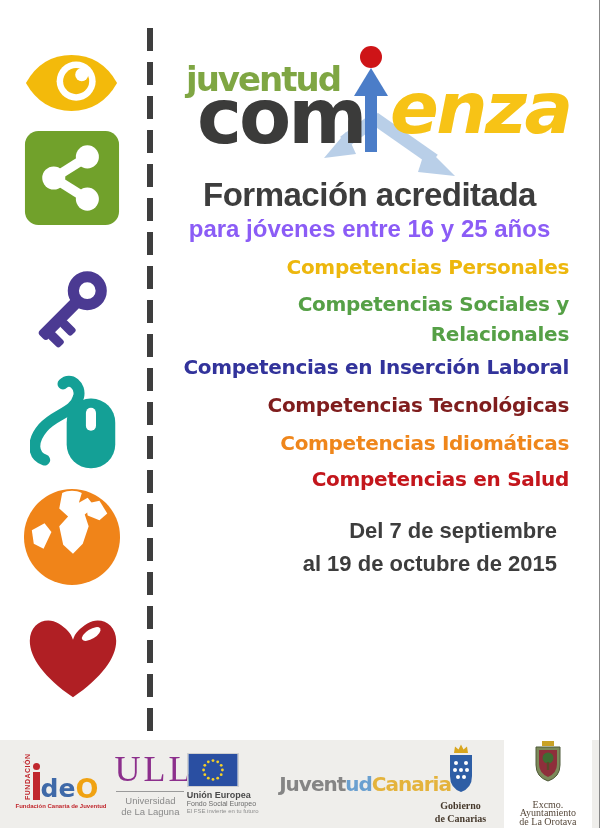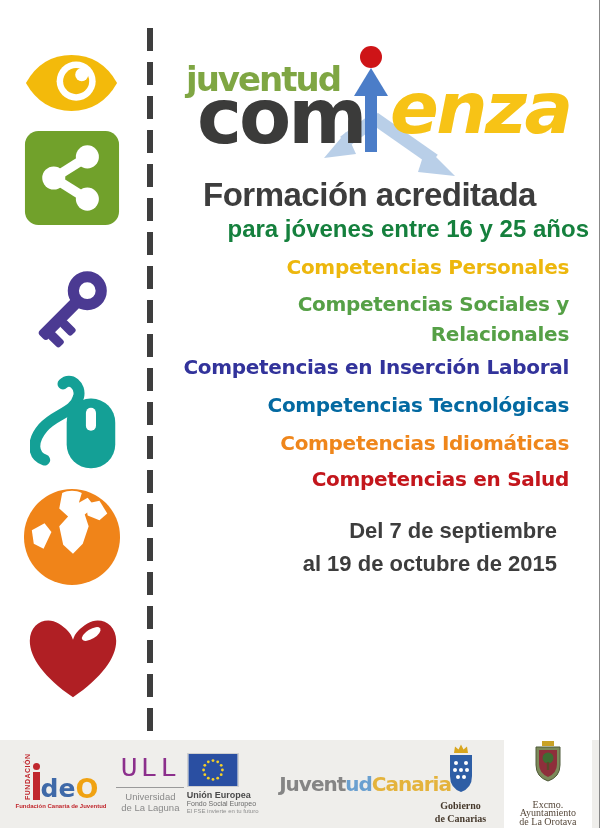--- a/index.html
+++ b/index.html
@@ -23,22 +23,22 @@
   .logo-juventud { position:absolute; left:186px; top:62px; font-family:"DejaVu Sans",sans-serif;
     font-size:34px; font-weight:bold; letter-spacing:-2px; color:#7fa643; line-height:1; }
   .logo-com { position:absolute; left:197px; top:79px; font-family:"DejaVu Sans",sans-serif;
     font-size:76px; font-weight:bold; letter-spacing:-3px; color:#3b3b3a; line-height:1; }
   .logo-enza { position:absolute; left:390px; top:72px; font-family:"DejaVu Sans",sans-serif;
     font-size:72px; font-weight:bold; letter-spacing:-2.5px; color:#f7c316; line-height:1;font-style:italic; }
   .logo-arrows { position:absolute; left:308px; top:40px; width:170px; height:152px; }
 
   .headline { position:absolute; left:150px; right:10px; top:176px; text-align:center;
     font-size:33px; font-weight:bold; color:#3d3d3d; letter-spacing:-0.5px; }
-  .subheadline { position:absolute; left:150px; right:10px; top:215px; text-align:right;
-    font-size:24px; font-weight:bold; color:#15803d; }
+  .subheadline { position:absolute; left:150px; right:10px; top:215px; text-align:center;
+    font-size:24px; font-weight:bold; color:#8b5cf6; }
 
   
   .competencias { position:absolute; left:155px; right:30px; top:252px; text-align:right;
     font-family:"DejaVu Sans",sans-serif; font-weight:bold; font-size:20px; letter-spacing:-0.3px; }
   .comp-row { line-height:30px; }
   .comp-row span { display:block; }
   .comp-row span:empty { display:none; }
   .comp-1 { margin-bottom:7px; }
   .comp-2 { margin-bottom:3px; }
   .comp-3 { margin-bottom:8px; }
@@ -65,21 +65,21 @@
     color:#c0272d; letter-spacing:0.5px; height:36px; line-height:8px; }
   .ideo-i { display:flex; flex-direction:column; align-items:center; margin:0 1px; }
   .ideo-dot { width:7px; height:7px; border-radius:50%; background:#c0272d; margin-bottom:2px; }
   .ideo-bar { width:7px; height:28px; background:#c0272d; }
   .ideo-de { font-family:"DejaVu Sans",sans-serif; font-size:25px; font-weight:bold; color:#3f69a8; line-height:0.82; }
   .ideo-o  { font-family:"DejaVu Sans",sans-serif; font-size:27px; font-weight:bold; color:#f0a212; line-height:0.8; }
   .ideo-caption { font-size:6px; font-weight:bold; color:#c0272d; margin-top:3px; }
 
   
   .logo-ull { width:72px; text-align:center; }
-  .ull-acronym { font-family:Liberation Mono, monospace; font-size:28px; color:#8c2f8c; letter-spacing:3px; line-height:1; }
+  .ull-acronym { font-family:Liberation Serif, serif; font-size:36px; color:#8c2f8c; letter-spacing:3px; line-height:1; }
   .ull-rule { border-top:1.5px solid #9a9a9a; margin:4px 2px 3px; }
   .ull-caption { font-size:9.5px; color:#8a8a8a; line-height:11px; }
 
   
   .logo-eu { width:92px; text-align:left; }
   .eu-flag { display:block; margin-bottom:3px; border:1px solid #cfcfcf; }
   .eu-line1 { font-size:9px; font-weight:bold; color:#4a4a4a; line-height:10px; }
   .eu-line2 { font-size:7px; color:#6a6a6a; line-height:8px; }
   .eu-line3 { font-size:6px; color:#8f8f8f; line-height:7px; }
 
@@ -170,21 +170,21 @@
     <div class="comp-row comp-1" style="color: rgb(237, 183, 13);">
       <span>Competencias Personales</span>
     </div>
     <div class="comp-row comp-2" style="color: rgb(85, 160, 70);">
       <span>Competencias Sociales y</span>
         <span>Relacionales</span>
     </div>
     <div class="comp-row comp-3" style="color: rgb(50, 51, 155);">
       <span>Competencias en Inserción Laboral</span>
     </div>
-    <div class="comp-row comp-4" style="color: #0369a1;">
+    <div class="comp-row comp-4" style="color: #7f1d1d;">
       <span>Competencias Tecnológicas</span>
     </div>
     <div class="comp-row comp-5" style="color: rgb(239, 134, 27);">
       <span>Competencias Idiomáticas</span>
     </div>
     <div class="comp-row" style="color: rgb(195, 22, 28);">
       <span>Competencias en Salud</span>
     </div>
   </div>
 

